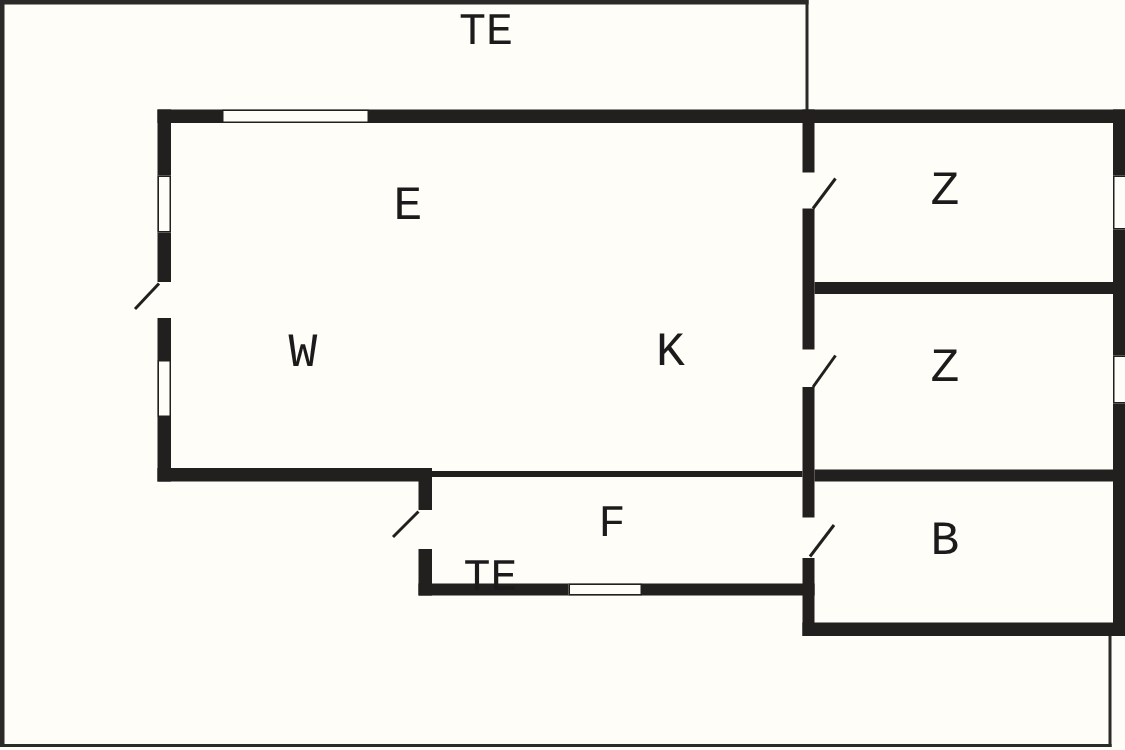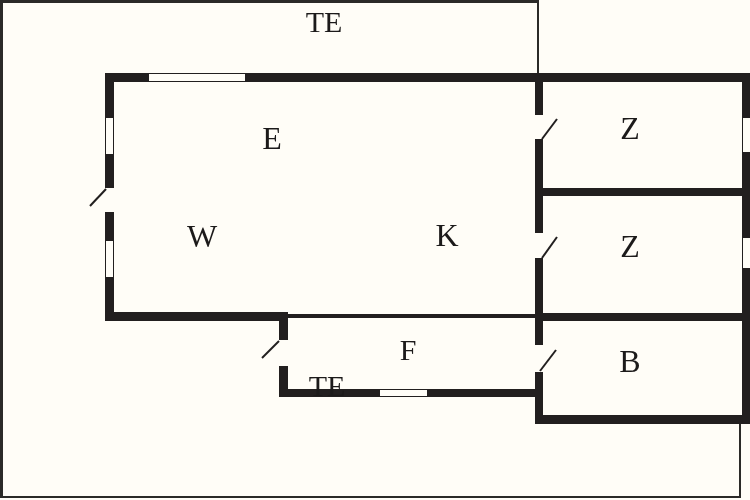--- a/index.html
+++ b/index.html
@@ -8,21 +8,21 @@
     --background: #fffdf7;
     --text: #1c1a1a;
   }
   html, body { margin: 0; padding: 0; background: #ffffff; }
   .canvas {
     position: relative;
     width: 750px;
     height: 500px;
     background: var(--background);
     overflow: hidden;
-    font-family: Liberation Serif, serif;
+    font-family: Liberation Mono, monospace;
   }
   .wall {
     position: absolute;
     background: var(--wall);
   }
   .thinline {
     position: absolute;
     background: var(--outline);
   }
   .window {

